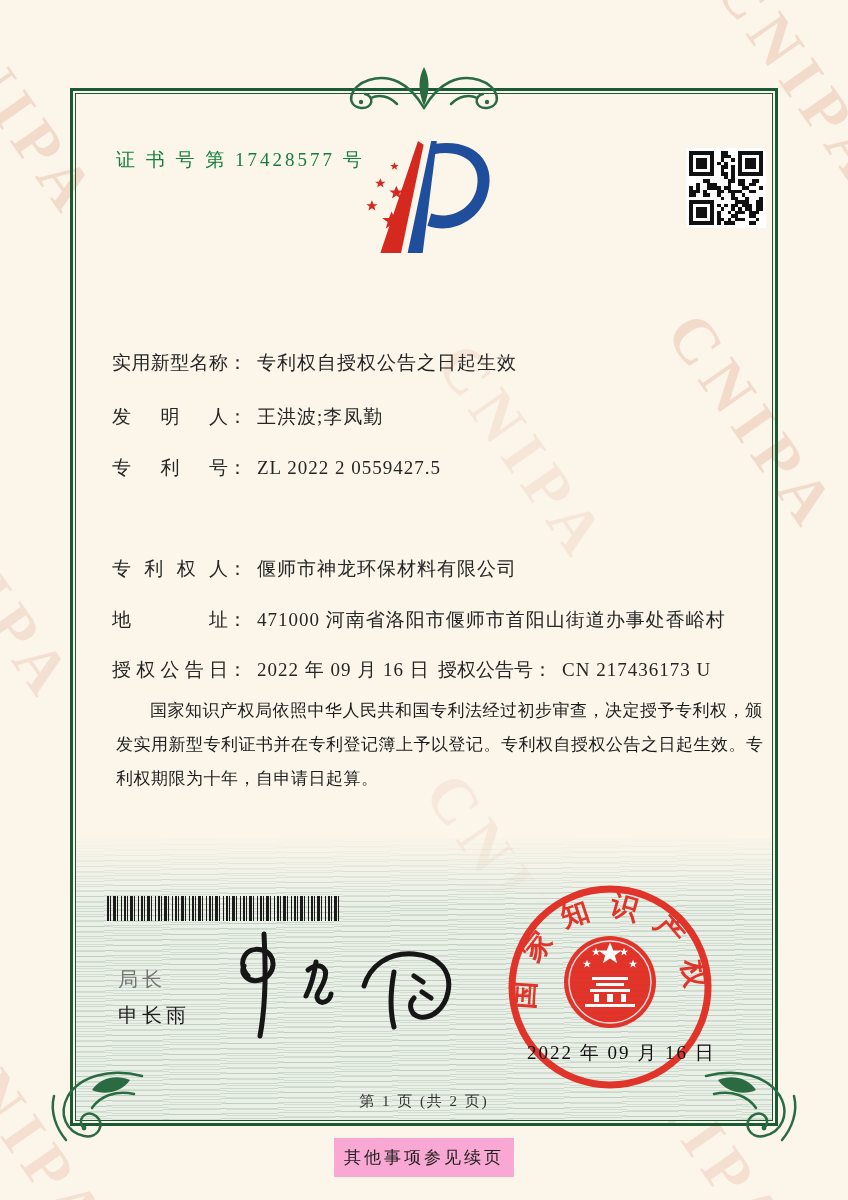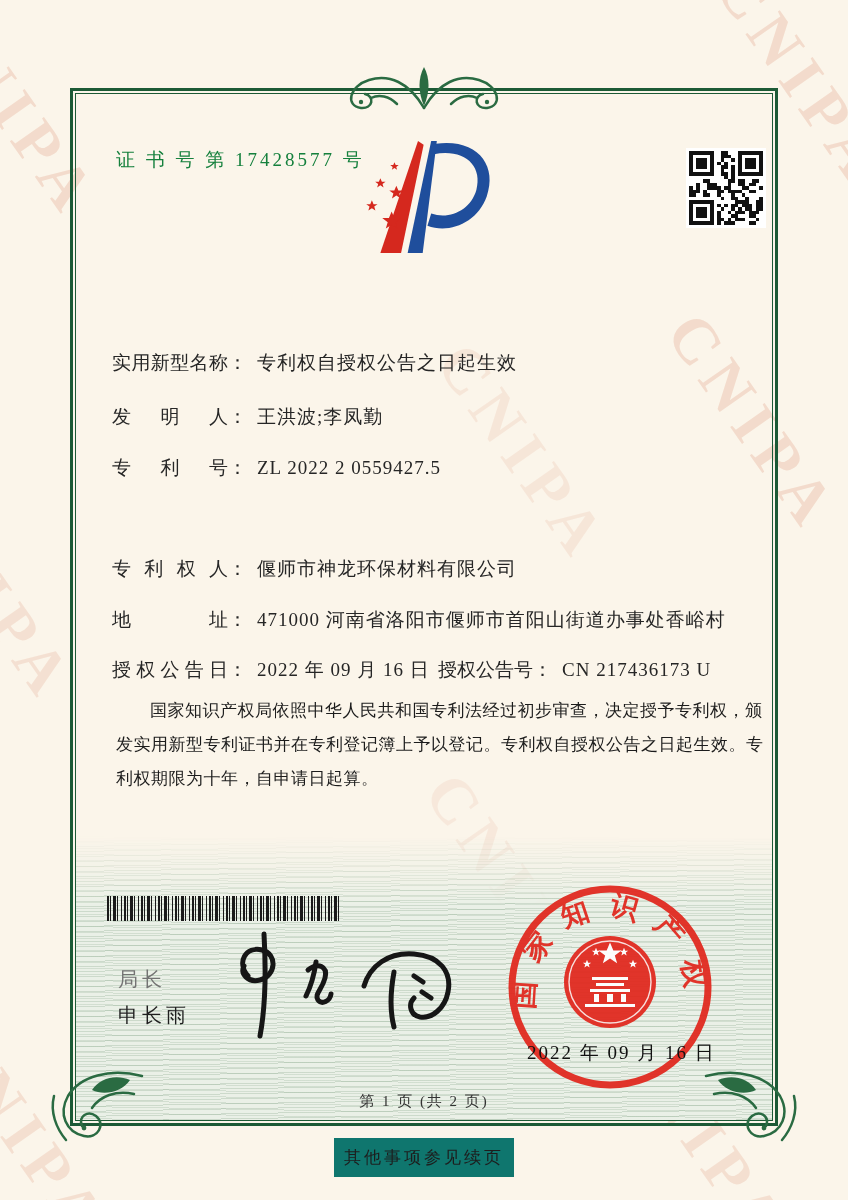--- a/index.html
+++ b/index.html
@@ -74,21 +74,21 @@
   .seal-date{
     position:absolute; left:527px; top:1040px; font-size:19px; letter-spacing:2px;
     color:#111; white-space:nowrap; z-index:5;
   }
   .page-footer{
     position:absolute; left:50%; top:1092px; transform:translateX(-50%);
     font-size:15px; letter-spacing:2px; color:#333;
   }
   .cont-note{
     position:absolute; left:50%; top:1138px; transform:translateX(-50%);
-    background:#0f766e; padding:8px 10px; font-size:17px; letter-spacing:3px; color:#1d1d1d;
+    background:#f9a8d4; padding:8px 10px; font-size:17px; letter-spacing:3px; color:#1d1d1d;
     white-space:nowrap;
   }
   .ornament-top{ position:absolute; left:50%; top:62px; transform:translateX(-50%); z-index:2; }
   .ornament-corner{ position:absolute; top:1060px; z-index:2; }
   .ornament-corner.left{ left:38px; }
   .ornament-corner.right{ right:38px; transform:scaleX(-1); }
 </style>
 </head>
 <body>
 

